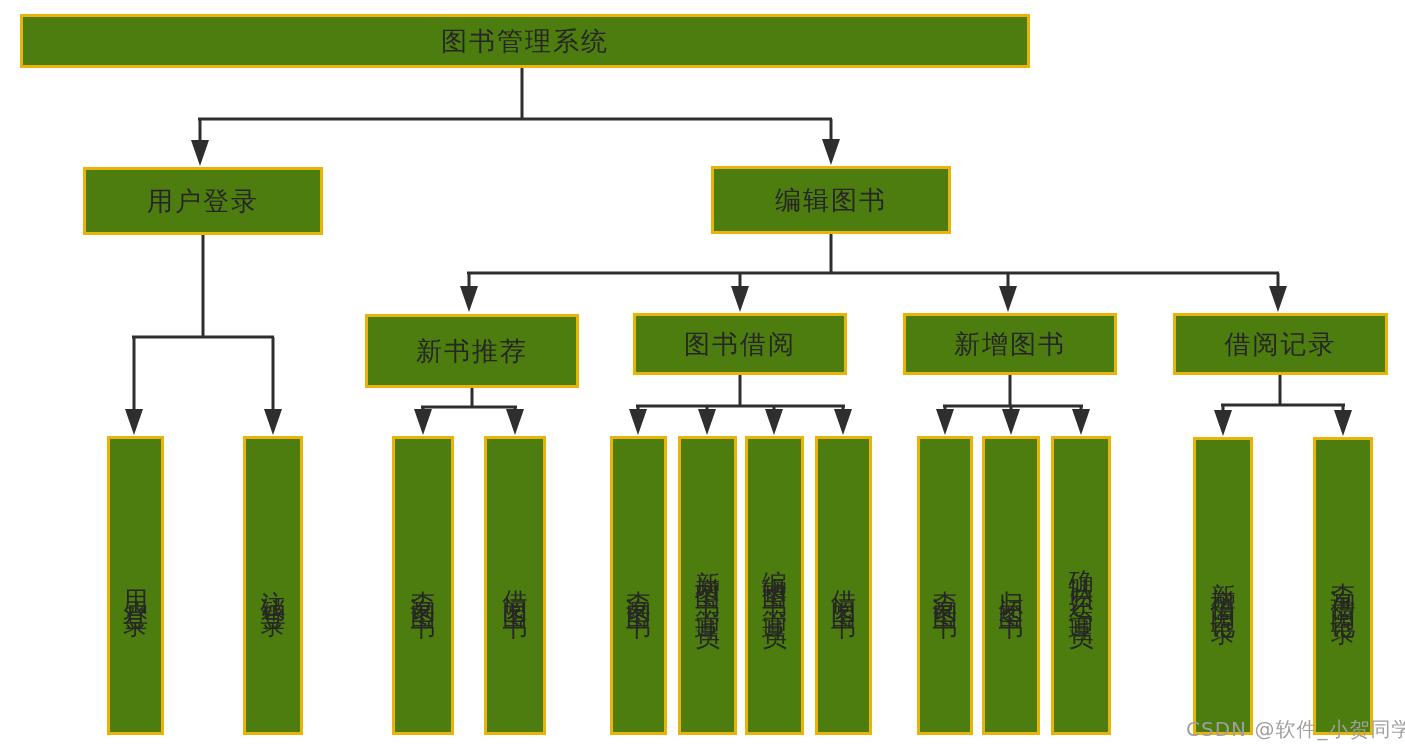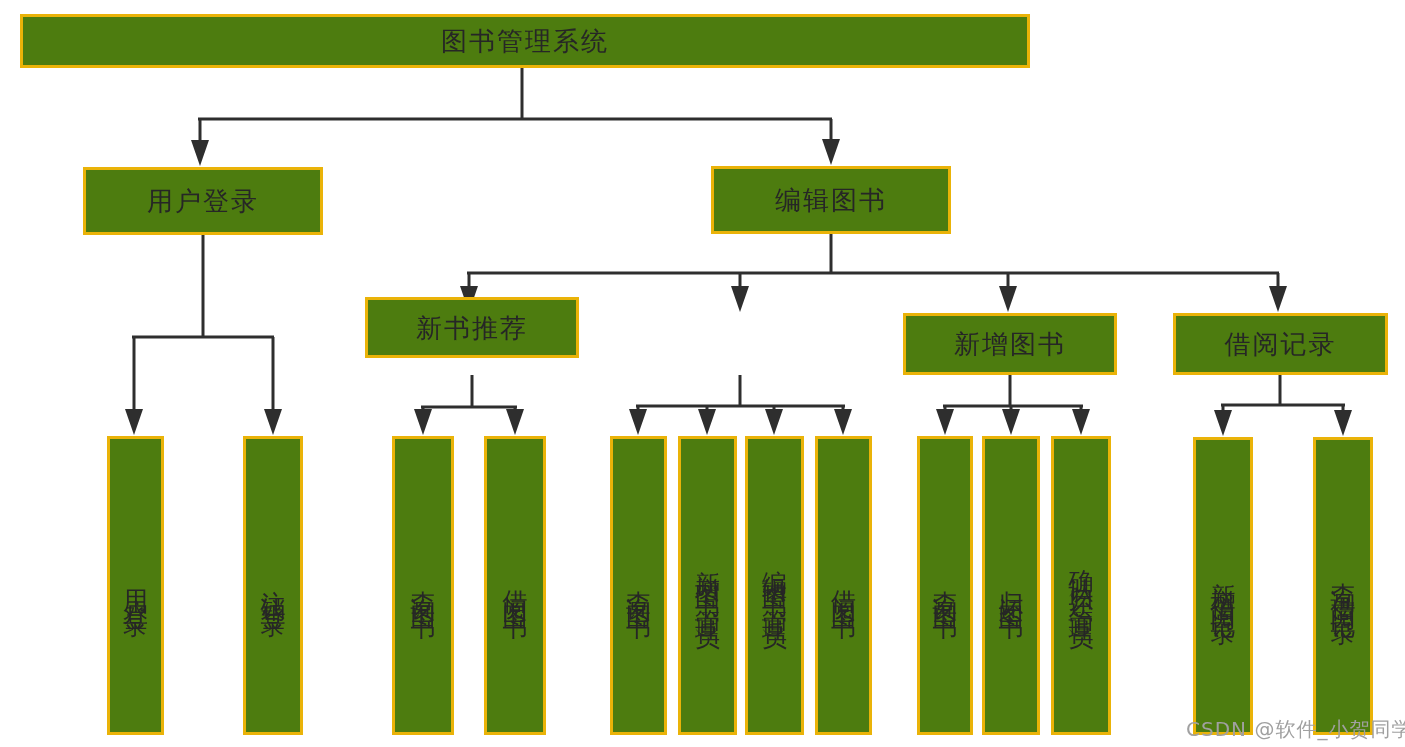--- a/index.html
+++ b/index.html
@@ -135,22 +135,25 @@
     <span class="hlabel">图书管理系统</span>
   </div>
 
   <div class="box" style="left:83px;top:167px;width:240px;height:68px">
     <span class="hlabel">用户登录</span>
   </div>
   <div class="box" style="left:711px;top:166px;width:240px;height:68px">
     <span class="hlabel">编辑图书</span>
   </div>
 
-  <div class="box" style="left:365px;top:297px;width:214px;height:61px">
+  <div class="box" style="left:365px;top:314px;width:214px;height:74px">
     <span class="hlabel">新书推荐</span>
+  </div>
+  <div class="box" style="left:633px;top:313px;width:214px;height:62px">
+    <span class="hlabel">图书借阅</span>
   </div>
   <div class="box" style="left:903px;top:313px;width:214px;height:62px">
     <span class="hlabel">新增图书</span>
   </div>
   <div class="box" style="left:1173px;top:313px;width:215px;height:62px">
     <span class="hlabel">借阅记录</span>
   </div>
 
   <div class="box" style="left:107px;top:436px;width:57px;height:299px">
     <span class="vlabel">用户登录</span>

